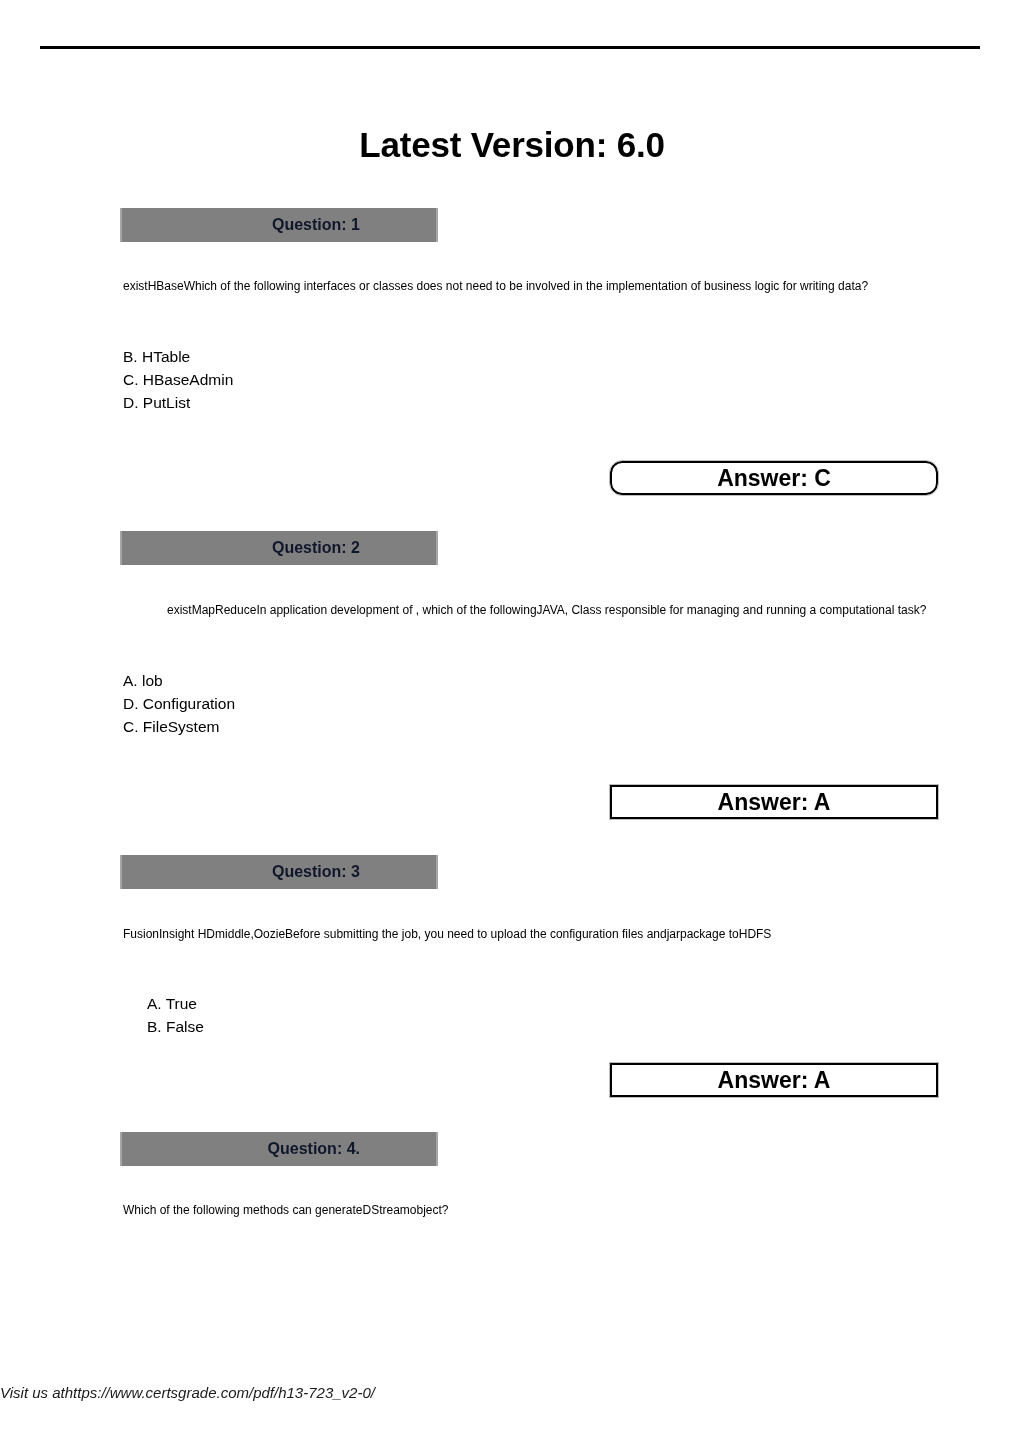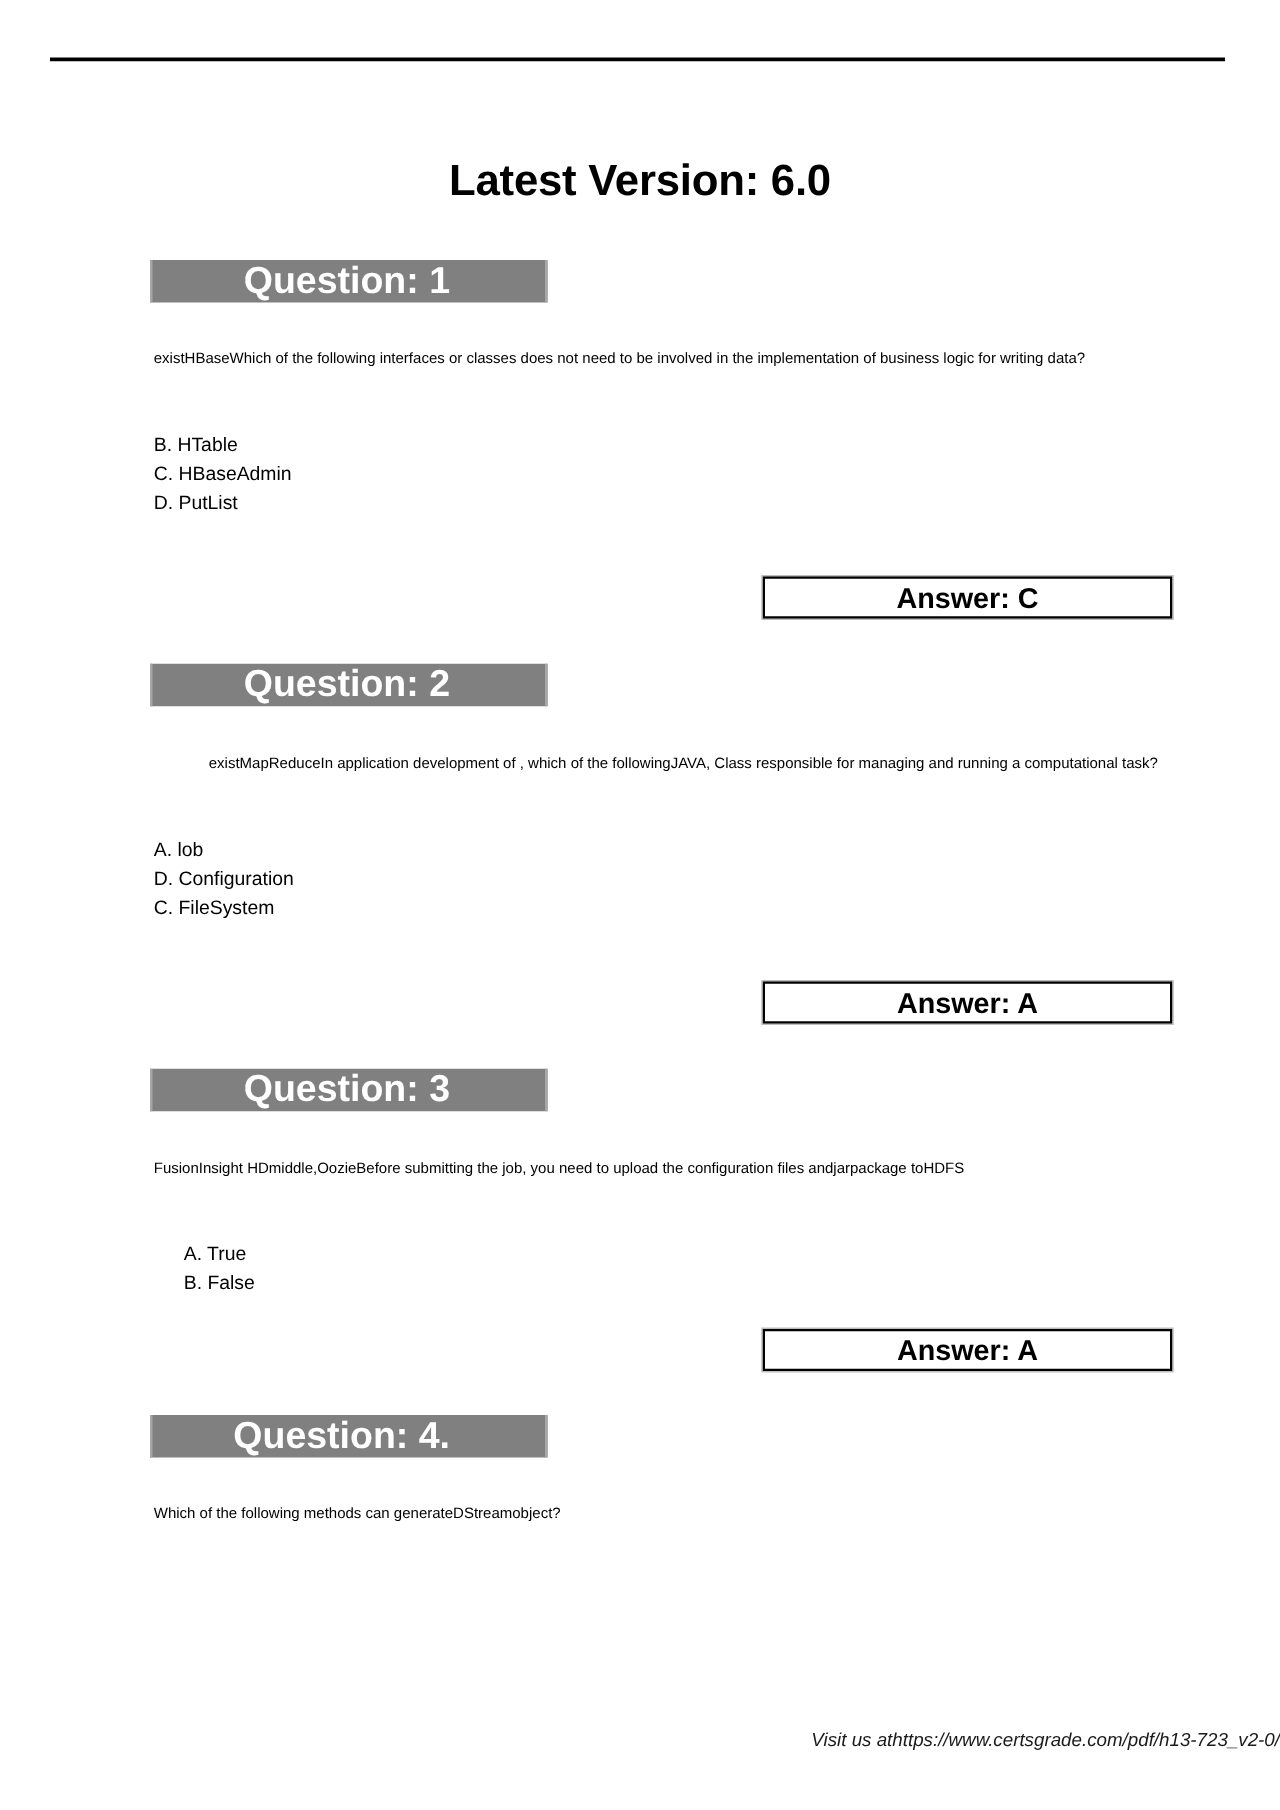--- a/index.html
+++ b/index.html
@@ -67,22 +67,22 @@
     background: #808080;
     box-sizing: border-box;
     border-left: 2px solid #a6a6a6;
     border-right: 2px solid #a6a6a6;
     display: flex;
     align-items: center;
     justify-content: flex-end;
     padding-right: 76px;
   }
   .q-banner-label {
-    color: #ffffff;
-    font-size: 30px;
+    color: #0f172a;
+    font-size: 16px;
     font-weight: bold;
     line-height: 1;
     white-space: nowrap;
   }
 
   
   .q-text {
     position: absolute;
     left: 123px;
     width: 808px;
@@ -129,21 +129,21 @@
     line-height: 1;
     white-space: nowrap;
   }
 
   
   .footer {
     position: absolute;
     left: 0;
     top: 1384px;
     width: 1024px;
-    text-align: right;
+    text-align: left;
     font-size: 15px;
     font-style: italic;
     color: #1a1a1a;
   }
 </style>
 </head>
 <body>
 
 <div class="page">
 
@@ -156,21 +156,21 @@
     <div class="q-block">
       <div class="q-banner" style="top:208px;">
         <span class="q-banner-label">Question: 1</span>
       </div>
       <div class="q-text" style="top:276px;">existHBaseWhich of the following interfaces or classes does not need to be involved in the implementation of business logic for writing data?</div>
       <div class="q-options" style="top:345px;">
         <div class="q-option">B. HTable</div>
         <div class="q-option">C. HBaseAdmin</div>
         <div class="q-option">D. PutList</div>
       </div>
-      <div class="answer-box" style="top:461px;">
+      <div class="answer-box" style="top:461px;border-radius:12px;">
         <span class="answer-label">Answer: C</span>
       </div>
     </div>
 
     <div class="q-block">
       <div class="q-banner" style="top:531px;">
         <span class="q-banner-label">Question: 2</span>
       </div>
       <div class="q-text" style="top:600px;margin-left:44px;">existMapReduceIn application development of , which of the followingJAVA, Class responsible for managing and running a computational task?</div>
       <div class="q-options" style="top:669px;">

